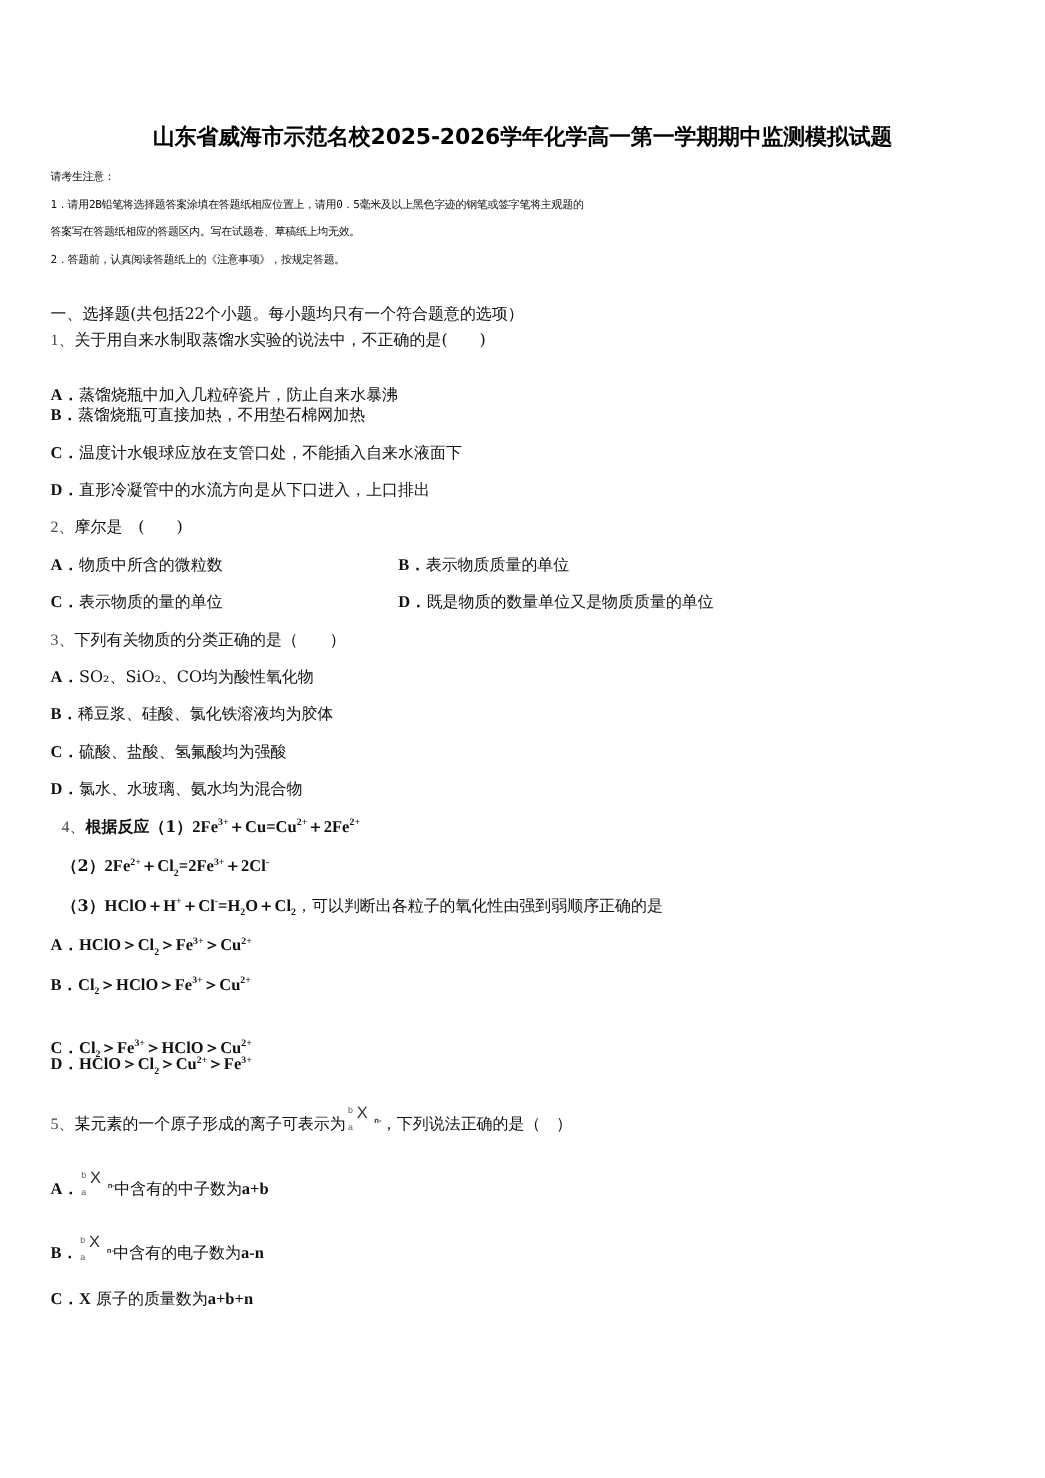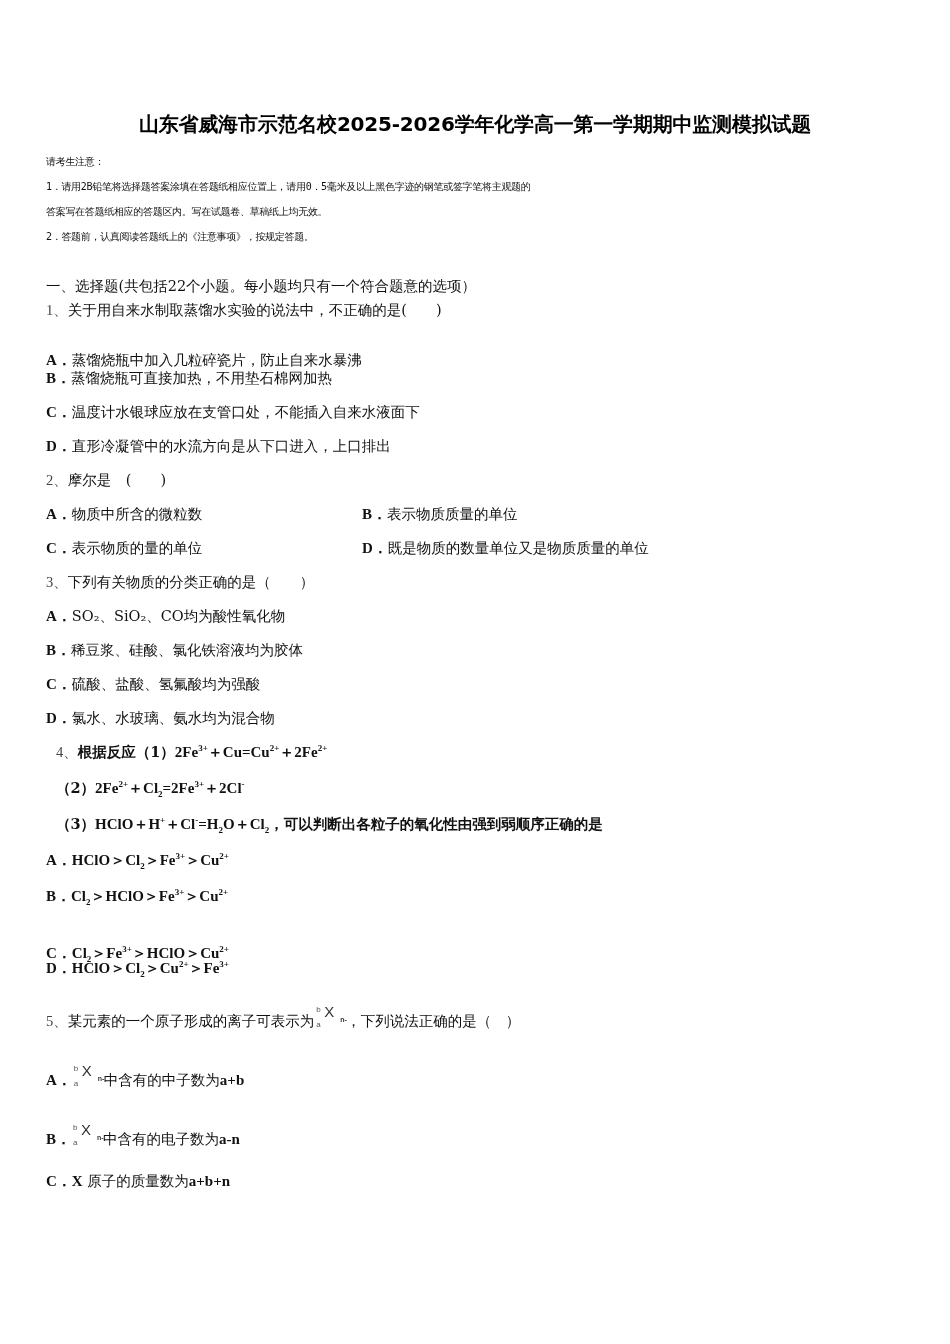--- a/index.html
+++ b/index.html
@@ -68,21 +68,21 @@
 <div class="line" style="top:675px"><span class="opt-letter">C．</span><span>硫酸、盐酸、氢氟酸均为强酸</span></div>
 <div class="line" style="top:709px"><span class="opt-letter">D．</span><span>氯水、水玻璃、氨水均为混合物</span></div>
 
 <div class="line bold" style="top:743px">
   <span class="num">4、</span><span>根据反应</span><span>（1）</span><span class="chem">2Fe<sup>3+</sup>＋Cu=Cu<sup>2+</sup>＋2Fe<sup>2+</sup></span>
 </div>
 <div class="line bold" style="top:779px">
   <span>（2）</span><span class="chem">2Fe<sup>2+</sup>＋Cl<sub>2</sub>=2Fe<sup>3+</sup>＋2Cl<sup>-</sup></span>
 </div>
 <div class="line bold" style="top:815px">
-  <span>（3）</span><span class="chem">HClO＋H<sup>+</sup>＋Cl<sup>-</sup>=H<sub>2</sub>O＋Cl<sub>2</sub></span><span style="font-weight:bold">，可以判断出各粒子的氧化性由强到弱顺序正确的是</span>
+  <span>（3）</span><span class="chem">HClO＋H<sup>+</sup>＋Cl<sup>-</sup>=H<sub>2</sub>O＋Cl<sub>2</sub></span><span style="font-weight:normal">，可以判断出各粒子的氧化性由强到弱顺序正确的是</span>
 </div>
 <div class="line" style="top:851px"><span class="opt-letter">A．</span><span class="chem">HClO＞Cl<sub>2</sub>＞Fe<sup>3+</sup>＞Cu<sup>2+</sup></span></div>
 <div class="line" style="top:887px"><span class="opt-letter">B．</span><span class="chem">Cl<sub>2</sub>＞HClO＞Fe<sup>3+</sup>＞Cu<sup>2+</sup></span></div>
 <div class="line" style="top:944px"><span class="opt-letter">C．</span><span class="chem">Cl<sub>2</sub>＞Fe<sup>3+</sup>＞HClO＞Cu<sup>2+</sup></span></div>
 <div class="line" style="top:959px"><span class="opt-letter">D．</span><span class="chem">HClO＞Cl<sub>2</sub>＞Cu<sup>2+</sup>＞Fe<sup>3+</sup></span></div>
 
 <div class="line" style="top:1007px">
   <span class="num">5、</span><span>某元素的一个原子形成的离子可表示为</span><span class="nuclide"><span class="b">b</span><span class="a">a</span><span class="x">X</span><span class="n">n-</span></span><span>，下列说法正确的是（　）</span>
 </div>
 <div class="line" style="top:1066px">

